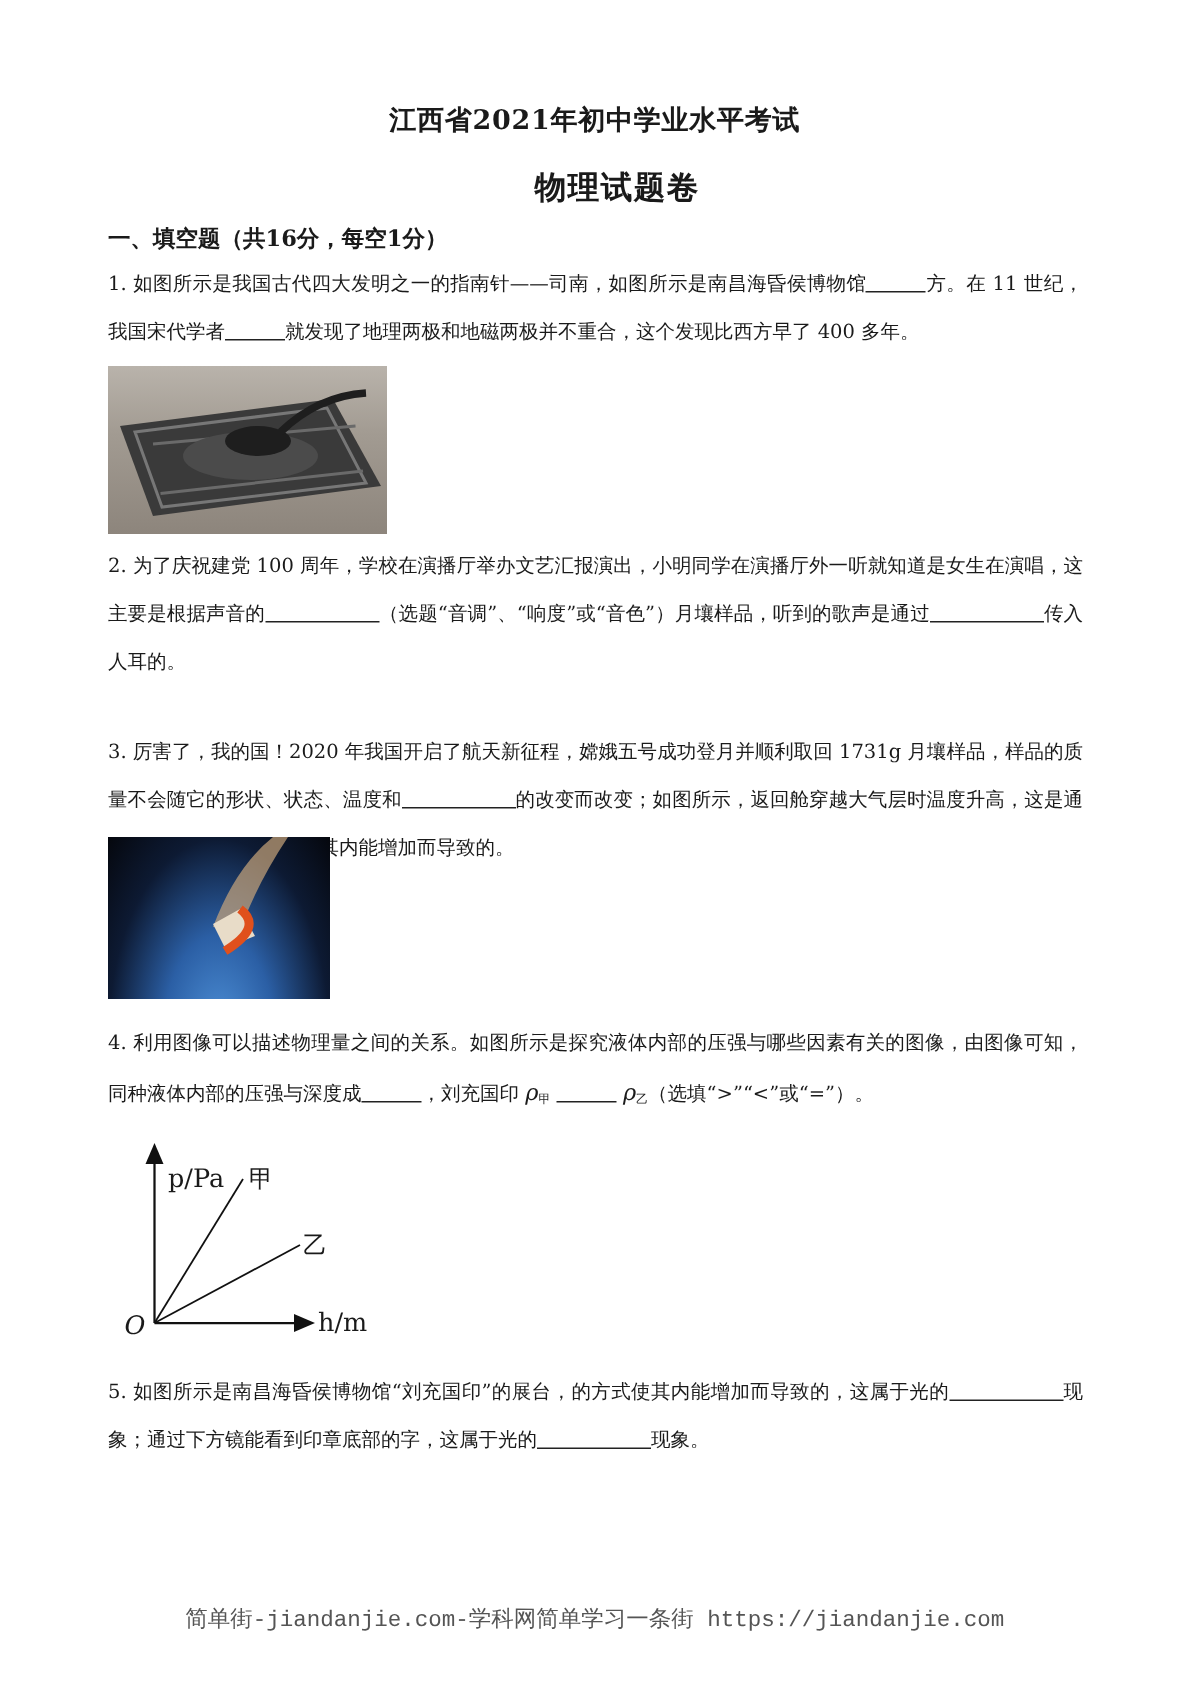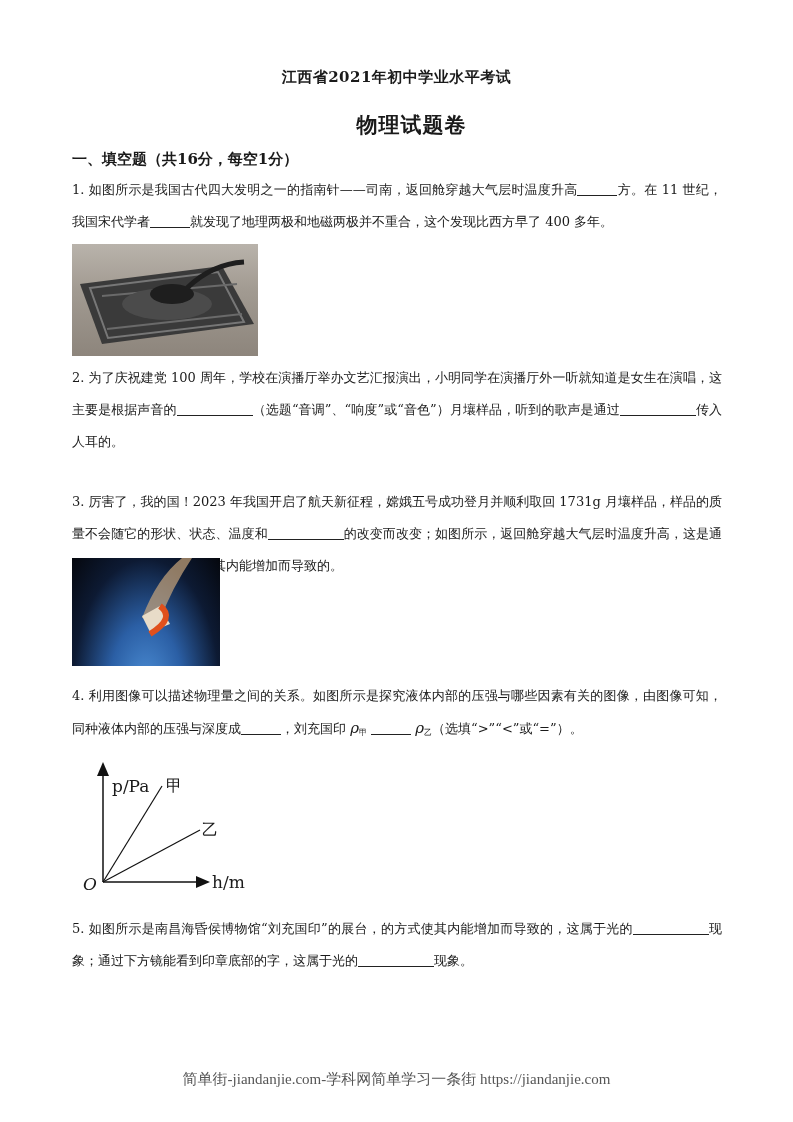--- a/index.html
+++ b/index.html
@@ -1,67 +1,67 @@
 <!DOCTYPE html>
 <html><head>
   <meta charset="utf-8">
   <style>
     html, body { margin: 0; padding: 0; background: #ffffff; }
     body { width: 793px; height: 1122px; position: relative; overflow: hidden;
            font-family: "DejaVu Serif", "Liberation Serif", serif; color: #1a1a1a; }
     .title { position: absolute; left: 0; width: 793px; text-align: center; font-weight: bold; }
-    .t1 { top: 68px; font-size: 15px; letter-spacing: 0.5px; }
+    .t1 { top: 68px; font-size: 18px; letter-spacing: 0.5px; }
     .t2 { top: 111px; font-size: 21px; letter-spacing: 1px; margin-left: 15px; }
     .section { position: absolute; left: 72px; top: 150px; font-size: 15px; font-weight: bold; text-align: center; }
     .para { position: absolute; left: 72px; width: 650px; font-size: 13px; line-height: 32px;
             text-align: justify; text-align-last: left; }
     .blank { display: inline-block; border-bottom: 1px solid #222; height: 14px; vertical-align: -2px; }
     .b40 { width: 40px; } .b76 { width: 76px; }
     .rho { font-style: italic; font-family: "DejaVu Serif", serif; font-size: 15px; }
     .sub { font-size: 8px; vertical-align: -2px; }
     .img { position: absolute; overflow: hidden; }
     .compass { left: 72px; top: 244px; width: 186px; height: 112px;
                background: linear-gradient(180deg,#b9b3ab 0%,#a29b92 40%,#8d857c 100%); }
     .capsule { left: 72px; top: 558px; width: 148px; height: 108px;
                background: radial-gradient(ellipse at 50% 120%, #4d8fd6 0%, #2b5fa5 35%, #0d1a33 70%, #05070d 100%); }
     .graph { position: absolute; left: 80px; top: 760px; width: 180px; height: 140px; }
     .footer { position: absolute; left: 0; width: 793px; top: 1070px; text-align: center;
-              font-family: Liberation Serif, serif; font-size: 15px; color: #555; }
+              font-family: Liberation Mono, monospace; font-size: 15px; color: #555; }
   </style>
 </head>
 <body>
 
 <div class="title t1">江西省2021年初中学业水平考试</div>
 <div class="title t2">物理试题卷</div>
 <div class="section">一、填空题（共16分，每空1分）</div>
 
 <div class="para" style="top:174px;">
   <span>1.</span>
-  <span>如图所示是我国古代四大发明之一的指南针——司南，返回舱穿越大气层时温度升高</span><span class="blank b40"></span><span>方。在 11 世纪，我国宋代学者</span><span class="blank b40"></span><span>就发现了地理两极和地磁两极并不重合，这个发现比西方早了 400 多年。</span>
+  <span>如图所示是我国古代四大发明之一的指南针——司南，如图所示是南昌海昏侯博物馆</span><span class="blank b40"></span><span>方。在 11 世纪，我国宋代学者</span><span class="blank b40"></span><span>就发现了地理两极和地磁两极并不重合，这个发现比西方早了 400 多年。</span>
 </div>
 <div class="img compass">
   <svg width="186" height="112" viewBox="0 0 186 112">
     <polygon points="8,40 150,22 182,80 30,100" fill="#3a3a3a"></polygon>
     <polygon points="18,44 146,28 172,78 36,94" fill="none" stroke="#777" stroke-width="2"></polygon>
     <line x1="30" y1="52" x2="165" y2="40" stroke="#6a6a6a" stroke-width="2"></line>
     <line x1="35" y1="85" x2="170" y2="70" stroke="#6a6a6a" stroke-width="2"></line>
     <ellipse cx="95" cy="60" rx="45" ry="16" fill="#4b4b4b"></ellipse>
     <ellipse cx="100" cy="50" rx="22" ry="10" fill="#1e1e1e"></ellipse>
     <path d="M115,44 Q140,20 172,18" stroke="#1e1e1e" stroke-width="5" fill="none"></path>
   </svg>
 </div>
 
 <div class="para" style="top:362px;">
   <span>2.</span>
   <span>为了庆祝建党 100 周年，学校在演播厅举办文艺汇报演出，小明同学在演播厅外一听就知道是女生在演唱，这主要是根据声音的</span><span class="blank b76"></span><span>（选题“音调”、“响度”或“音色”）月壤样品，听到的歌声是通过</span><span class="blank b76"></span><span>传入人耳的。</span>
 </div>
 
 <div class="para" style="top:486px;">
   <span>3.</span>
-  <span>厉害了，我的国！2023 年我国开启了航天新征程，嫦娥五号成功登月并顺利取回 1731g 月壤样品，样品的质量不会随它的形状、状态、温度和</span><span class="blank b76"></span><span>的改变而改变；如图所示，返回舱穿越大气层时温度升高，这是通过</span><span class="blank b76"></span><span>的方式使其内能增加而导致的。</span>
+  <span>厉害了，我的国！2020 年我国开启了航天新征程，嫦娥五号成功登月并顺利取回 1731g 月壤样品，样品的质量不会随它的形状、状态、温度和</span><span class="blank b76"></span><span>的改变而改变；如图所示，返回舱穿越大气层时温度升高，这是通过</span><span class="blank b76"></span><span>的方式使其内能增加而导致的。</span>
 </div>
 <div class="img capsule">
   <svg width="148" height="108" viewBox="0 0 148 108">
     <path d="M70,60 Q85,20 110,0 L120,0 Q100,30 88,62 Z" fill="#c9a57a" opacity="0.7"></path>
     <polygon points="70,58 88,48 98,66 78,74" fill="#e8dcc8"></polygon>
     <path d="M88,48 Q104,60 78,76" stroke="#e0501c" stroke-width="6" fill="none"></path>
   </svg>
 </div>
 
 <div class="para" style="top:680px;">

